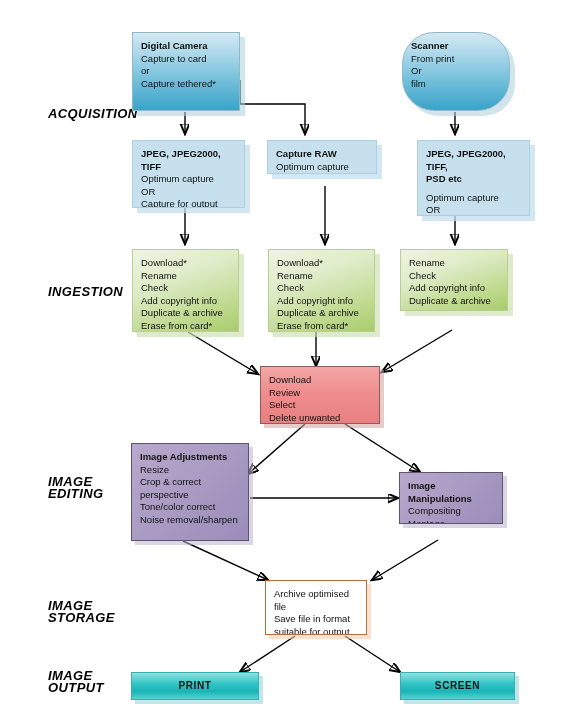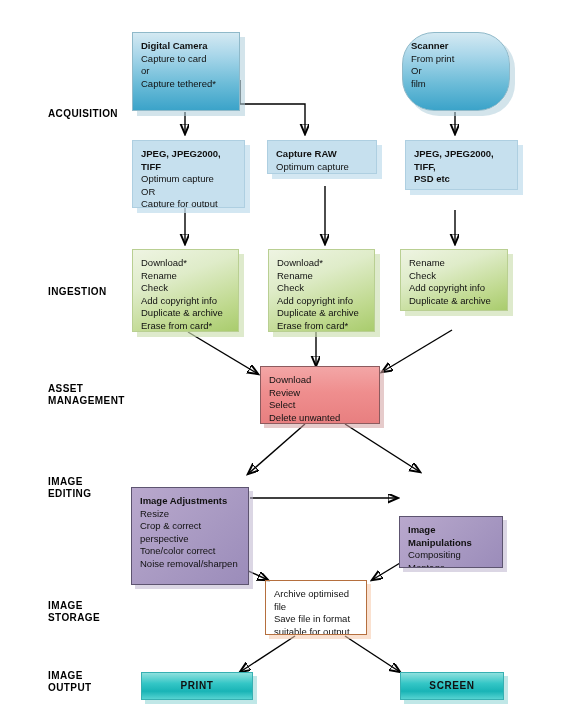--- a/index.html
+++ b/index.html
@@ -11,22 +11,23 @@
     font-family: "Liberation Sans", sans-serif;
     position: relative;
     overflow: hidden;
     color: #000;
   }
   #canvas { position: absolute; left: 0; top: 0; width: 583px; height: 713px; }
 
   
   .stage-label {
     position: absolute;
+    font-style: italic;
     font-weight: bold;
-    font-size: 10px;
+    font-size: 13px;
     letter-spacing: .4px;
     line-height: 12px;
     color: #000;
     white-space: pre-line;
   }
 
   
   .node {
     position: absolute;
     border: 1px solid #9aa7ae;
@@ -63,21 +64,20 @@
   .n-asset {
     background: linear-gradient(180deg, #f3a6a6 0%, #ef8e8e 45%, #e87f80 100%);
     border: 1px solid #8c5b5e;
     box-shadow: 4px 4px 0 rgba(210,160,160,0.55);
   }
   
   .n-edit {
     background: linear-gradient(135deg, #b9a8cd 0%, #ab9cc4 45%, #9b8cba 100%);
     border: 1px solid #5d5470;
     box-shadow: 4px 4px 0 rgba(190,180,205,0.55);
-    margin-top: 44px;
   }
   
   .n-store {
     background: linear-gradient(180deg, #fbc79d 0%, #f8b versus 0%, #f7b184 55%, #f4a272 100%);
     border: 1px solid #b56f3e;
     box-shadow: 4px 4px 0 rgba(245,200,170,0.55);
   }
   
   .n-output {
     background: linear-gradient(180deg, #8fe0de 0%, #34c6c6 40%, #19b4b6 70%, #56d3d1 100%);
@@ -92,22 +92,20 @@
 </style>
 </head>
 <body>
 
 <div id="canvas">
 
   <div class="stage-label" style="left:48px; top:108px;">ACQUISITION</div>
 
   <div class="stage-label" style="left:48px; top:286px;">INGESTION</div>
 
-  <div class="stage-label" style="left:48px; top:383px;">ASSET
-MANAGEMENT</div>
 
   <div class="stage-label" style="left:48px; top:476px;">IMAGE
 EDITING</div>
 
   <div class="stage-label" style="left:48px; top:600px;">IMAGE
 STORAGE</div>
 
   <div class="stage-label" style="left:48px; top:670px;">IMAGE
 OUTPUT</div>
 
@@ -170,21 +168,21 @@
     <span class="line">Optimum capture</span>
     <span class="line">OR</span>
     <span class="line">Capture for output</span>
   </div>
 
   <div class="node n-format" style="left:267px; top:140px; width:110px; height:34px;">
     <span class="title">Capture RAW</span>
     <span class="line">Optimum capture</span>
   </div>
 
-  <div class="node n-format" style="left:405px; top:140px; width:113px; height:50px;">
+  <div class="node n-format" style="left:417px; top:140px; width:113px; height:76px;">
     <span class="title">JPEG, JPEG2000, TIFF,</span>
     <span class="title">PSD etc</span>
     <span class="gap"></span>
     <span class="line">Optimum capture</span>
     <span class="line">OR</span>
 
   </div>
 
   <div class="node n-ingest" style="left:132px; top:249px; width:107px; height:83px;">
     <span class="line">Download*</span>
@@ -232,21 +230,21 @@
     <span class="line">Compositing</span>
     <span class="line">Montage</span>
   </div>
 
   <div class="node n-store" style="left:265px; top:580px; width:102px; height:55px;">
     <span class="line">Archive optimised file</span>
     <span class="line">Save file in format</span>
     <span class="line">suitable for output</span>
   </div>
 
-  <div class="node n-output" style="left:141px; top:672px; width:112px; height:28px;">
+  <div class="node n-output" style="left:131px; top:672px; width:128px; height:28px;">
     <span>PRINT</span>
   </div>
 
-  <div class="node n-output" style="left:400px; top:672px; width:104px; height:28px;">
+  <div class="node n-output" style="left:400px; top:672px; width:115px; height:28px;">
     <span>SCREEN</span>
   </div>
 
 </div>
 
 </body></html>

